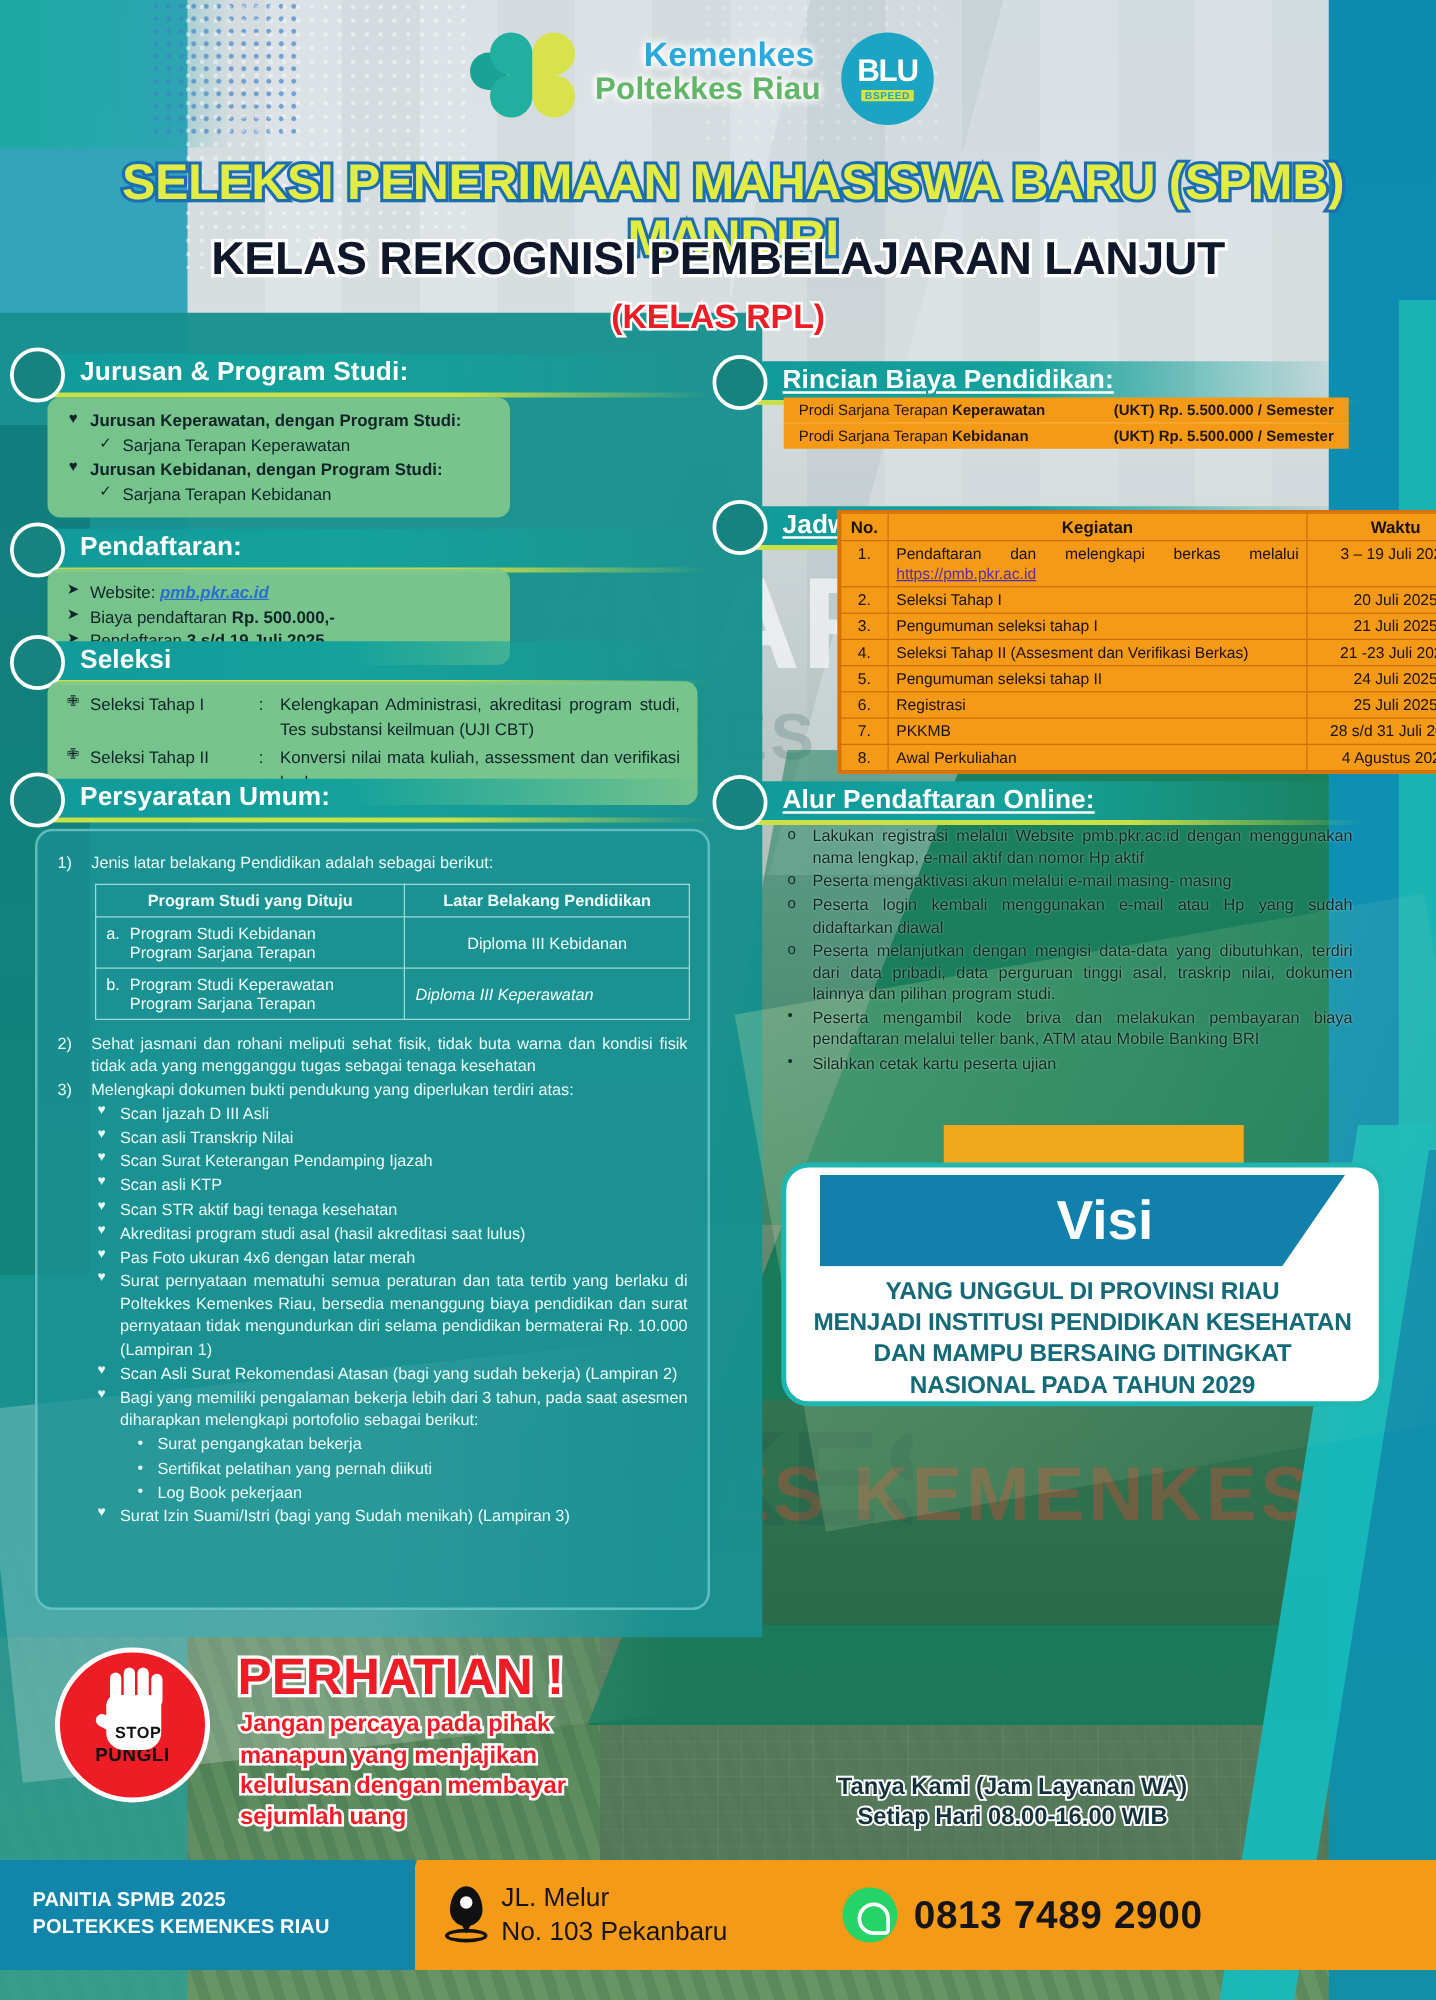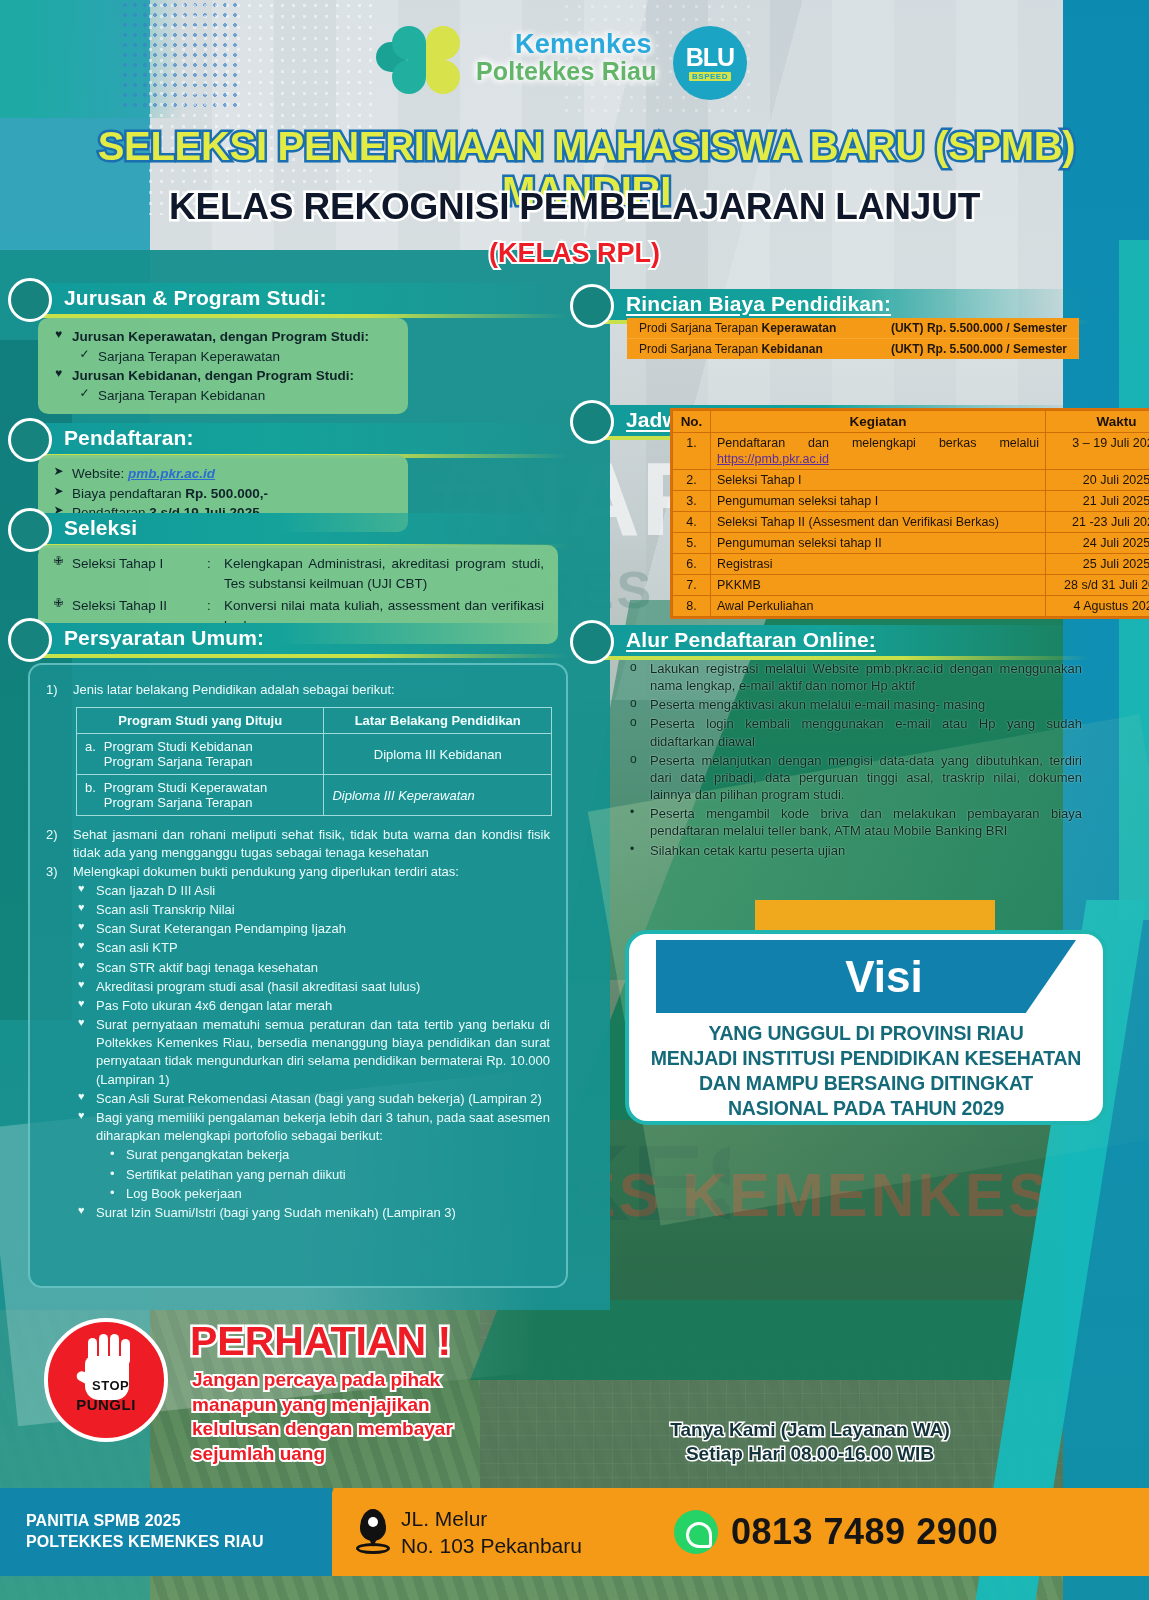--- a/index.html
+++ b/index.html
@@ -317,21 +317,21 @@
   }
   .ft-pin{position:relative;margin-left:56px;width:34px;height:46px;flex:none;}
   .ft-pin .pin{position:absolute;left:4px;top:0;width:26px;height:32px;background:#111;border-radius:50% 50% 50% 50%/60% 60% 40% 40%;}
   .ft-pin .pin:after{content:"";position:absolute;left:8px;top:8px;width:10px;height:10px;border-radius:50%;background:#fff;}
   .ft-pin .pt{position:absolute;left:11px;top:26px;width:12px;height:12px;background:#111;clip-path:polygon(50% 100%,0 0,100% 0);}
   .ft-pin .base{position:absolute;left:0;top:34px;width:34px;height:11px;border:3px solid #111;border-radius:50%;}
   .ft-addr{margin-left:11px;font-size:21px;color:#151515;line-height:1.3;font-weight:500;}
   .wa{margin-left:92px;display:flex;align-items:center;gap:13px;}
   .wa-ico{width:44px;height:44px;border-radius:50%;background:#25D366;position:relative;flex:none;}
   .wa-ico:after{content:"";position:absolute;left:12px;top:12px;width:20px;height:20px;border:3.5px solid #fff;border-radius:50% 50% 4px 50%;}
-  .wa-num{font-size:36px;font-weight:bold;color:#151515;letter-spacing:.5px;}
+  .wa-num{font-size:31px;font-weight:bold;color:#151515;letter-spacing:.5px;}
 </style>
 </head>
 <body>
 
 <div class="bg-root">
   <div class="bg-photo"></div>
   <div class="bg-build"></div>
   <div class="bg-ghost-nar">#NAR</div>
   <div class="bg-ghost-ekke">EKKES</div>
   <div class="bg-grass"></div>

